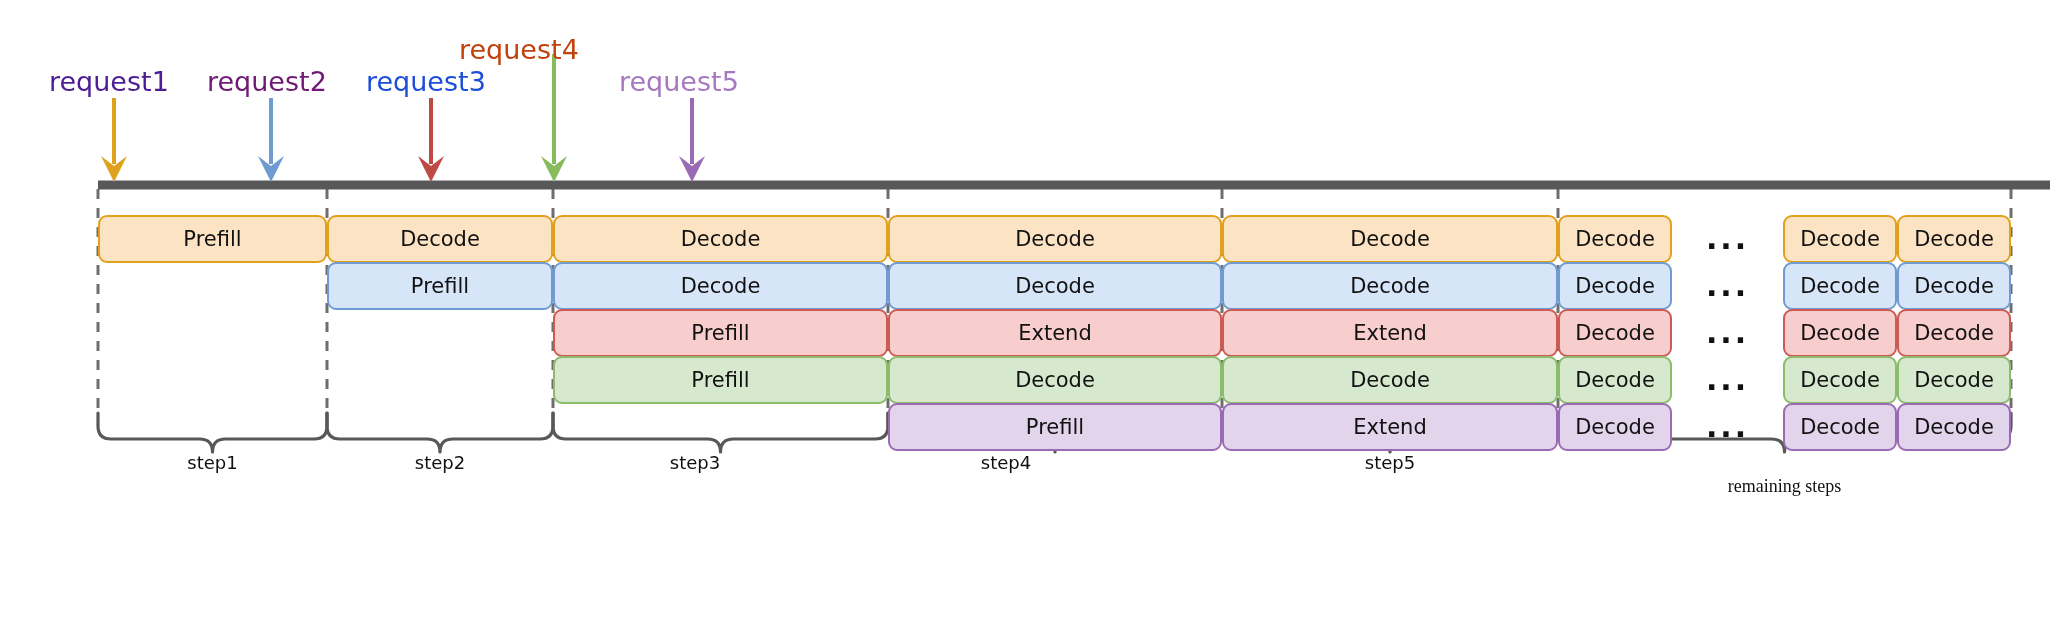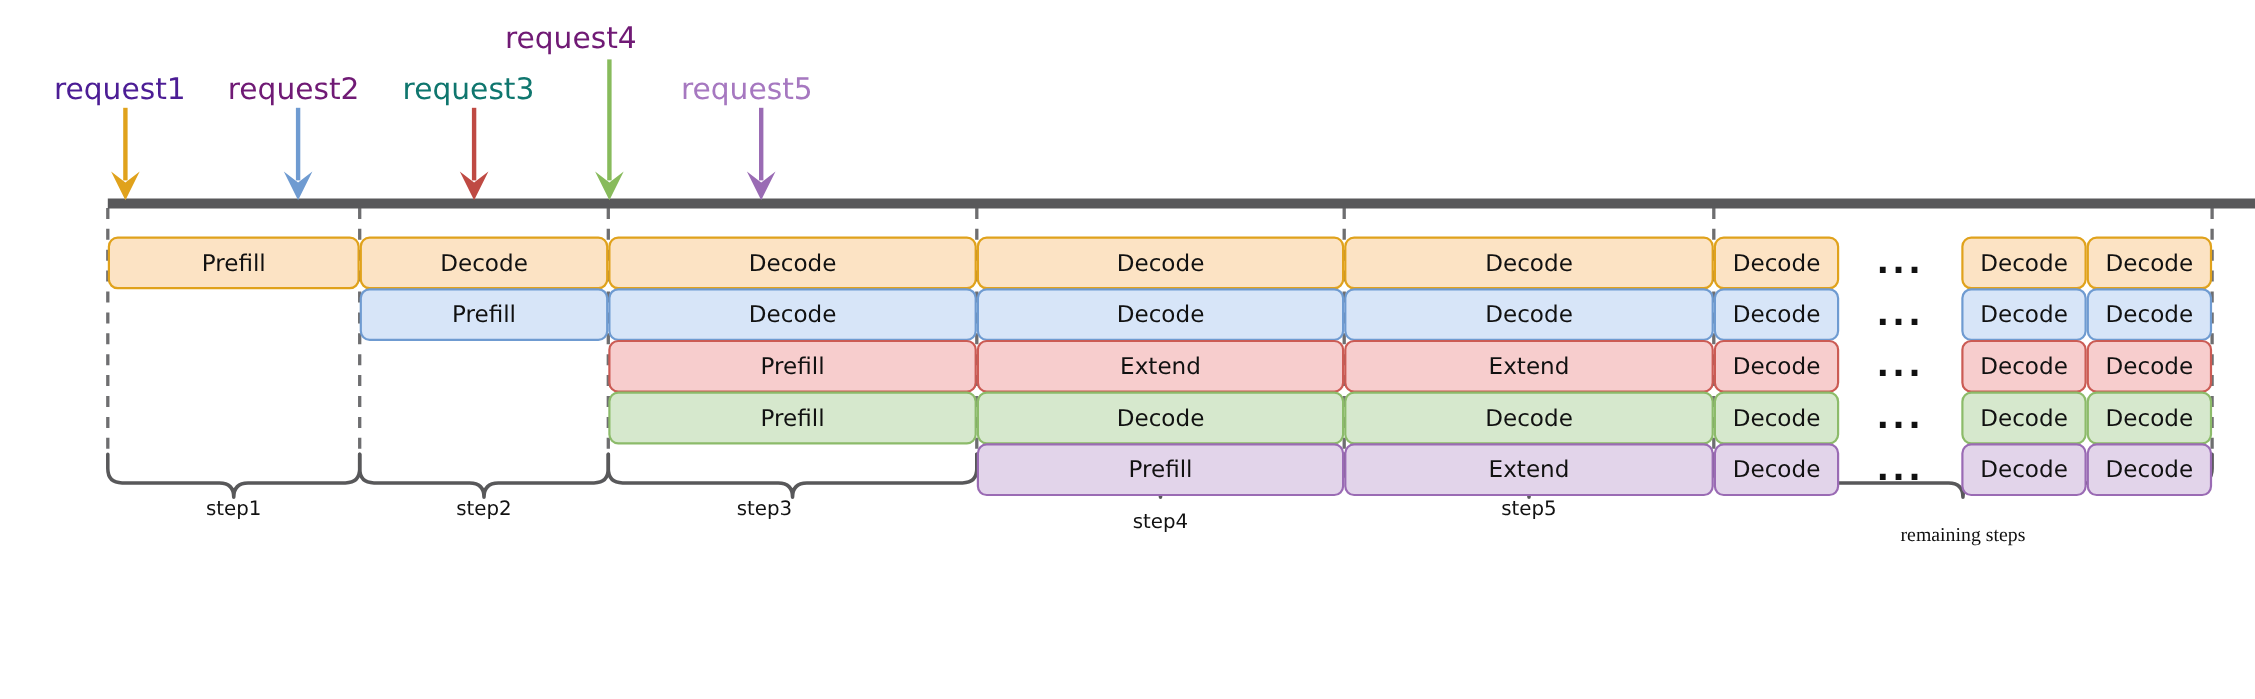--- a/index.html
+++ b/index.html
@@ -54,22 +54,22 @@
       <path d="M 98 413 L 98 426 Q 98 439 111 439 L 199.5 439 Q 212.5 439 212.5 452 Q 212.5 439 225.5 439 L 314 439 Q 327 439 327 426 L 327 413" fill="none" stroke="#58585a" stroke-width="3.2" stroke-linecap="round" stroke-linejoin="round"></path>
       <path d="M 327 413 L 327 426 Q 327 439 340 439 L 427 439 Q 440 439 440 452 Q 440 439 453 439 L 540 439 Q 553 439 553 426 L 553 413" fill="none" stroke="#58585a" stroke-width="3.2" stroke-linecap="round" stroke-linejoin="round"></path>
       <path d="M 553 413 L 553 426 Q 553 439 566 439 L 707.5 439 Q 720.5 439 720.5 452 Q 720.5 439 733.5 439 L 875 439 Q 888 439 888 426 L 888 413" fill="none" stroke="#58585a" stroke-width="3.2" stroke-linecap="round" stroke-linejoin="round"></path>
       <path d="M 888 413 L 888 426 Q 888 439 901 439 L 1042 439 Q 1055 439 1055 452 Q 1055 439 1068 439 L 1209 439 Q 1222 439 1222 426 L 1222 413" fill="none" stroke="#58585a" stroke-width="3.2" stroke-linecap="round" stroke-linejoin="round"></path>
       <path d="M 1222 413 L 1222 426 Q 1222 439 1235 439 L 1377 439 Q 1390 439 1390 452 Q 1390 439 1403 439 L 1545 439 Q 1558 439 1558 426 L 1558 413" fill="none" stroke="#58585a" stroke-width="3.2" stroke-linecap="round" stroke-linejoin="round"></path>
       <path d="M 1558 413 L 1558 426 Q 1558 439 1571 439 L 1771.5 439 Q 1784.5 439 1784.5 452 Q 1784.5 439 1797.5 439 L 1998 439 Q 2011 439 2011 426 L 2011 413" fill="none" stroke="#58585a" stroke-width="3.2" stroke-linecap="round" stroke-linejoin="round"></path>
     </svg>
   <div id="labels">
       <div class="req-label" style="left: 49px; top: 66px; color: #4c1d95;">request1</div>
       <div class="req-label" style="left: 207px; top: 66px; color: #701a75;">request2</div>
-      <div class="req-label" style="left: 366px; top: 66px; color: #0f766e;">request3</div>
-      <div class="req-label" style="left: 459px; top: 20px; color: #701a75;">request4</div>
+      <div class="req-label" style="left: 366px; top: 66px; color: #1d4ed8;">request3</div>
+      <div class="req-label" style="left: 459px; top: 34px; color: #c2410c;">request4</div>
       <div class="req-label" style="left: 619px; top: 66px; color: rgb(166, 120, 192);">request5</div>
       <div class="cell" style="left: 98px; top: 215px; width: 229px; height: 48px; background: rgb(252, 227, 196); border-color: rgb(224, 162, 28);">Prefill</div>
       <div class="cell" style="left: 327px; top: 215px; width: 226px; height: 48px; background: rgb(252, 227, 196); border-color: rgb(224, 162, 28);">Decode</div>
       <div class="cell" style="left: 553px; top: 215px; width: 335px; height: 48px; background: rgb(252, 227, 196); border-color: rgb(224, 162, 28);">Decode</div>
       <div class="cell" style="left: 888px; top: 215px; width: 334px; height: 48px; background: rgb(252, 227, 196); border-color: rgb(224, 162, 28);">Decode</div>
       <div class="cell" style="left: 1222px; top: 215px; width: 336px; height: 48px; background: rgb(252, 227, 196); border-color: rgb(224, 162, 28);">Decode</div>
       <div class="cell" style="left: 1558px; top: 215px; width: 114px; height: 48px; background: rgb(252, 227, 196); border-color: rgb(224, 162, 28);">Decode</div>
       <div class="ell" style="left: 1672px; top: 215px; width: 111px; height: 47px;">...</div>
       <div class="cell" style="left: 1783px; top: 215px; width: 114px; height: 48px; background: rgb(252, 227, 196); border-color: rgb(224, 162, 28);">Decode</div>
       <div class="cell" style="left: 1897px; top: 215px; width: 114px; height: 48px; background: rgb(252, 227, 196); border-color: rgb(224, 162, 28);">Decode</div>
@@ -97,17 +97,17 @@
       <div class="cell" style="left: 1897px; top: 356px; width: 114px; height: 48px; background: rgb(214, 232, 205); border-color: rgb(140, 187, 106);">Decode</div>
       <div class="cell" style="left: 888px; top: 403px; width: 334px; height: 48px; background: rgb(226, 212, 234); border-color: rgb(154, 107, 180);">Prefill</div>
       <div class="cell" style="left: 1222px; top: 403px; width: 336px; height: 48px; background: rgb(226, 212, 234); border-color: rgb(154, 107, 180);">Extend</div>
       <div class="cell" style="left: 1558px; top: 403px; width: 114px; height: 48px; background: rgb(226, 212, 234); border-color: rgb(154, 107, 180);">Decode</div>
       <div class="ell" style="left: 1672px; top: 403px; width: 111px; height: 47px;">...</div>
       <div class="cell" style="left: 1783px; top: 403px; width: 114px; height: 48px; background: rgb(226, 212, 234); border-color: rgb(154, 107, 180);">Decode</div>
       <div class="cell" style="left: 1897px; top: 403px; width: 114px; height: 48px; background: rgb(226, 212, 234); border-color: rgb(154, 107, 180);">Decode</div>
       <div class="step-label" style="left: 32.5px; top: 452px; width: 360px;">step1</div>
       <div class="step-label" style="left: 260px; top: 452px; width: 360px;">step2</div>
       <div class="step-label" style="left: 515px; top: 452px; width: 360px;">step3</div>
-      <div class="step-label" style="left: 875px; top: 452px; width: 360px; margin-top: 12px;">step4</div>
+      <div class="step-label" style="left: 826px; top: 452px; width: 360px;">step4</div>
       <div class="step-label" style="left: 1210px; top: 452px; width: 360px;">step5</div>
       <div class="step-label" style="left: 1604.5px; top: 476px; width: 360px; font-family: Liberation Serif, serif;">remaining  steps</div>
     </div>
 </div>
 
 </body></html>

